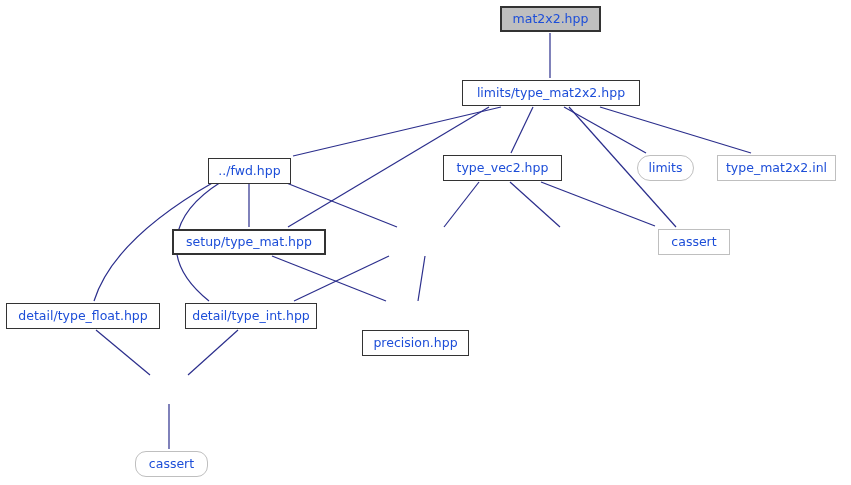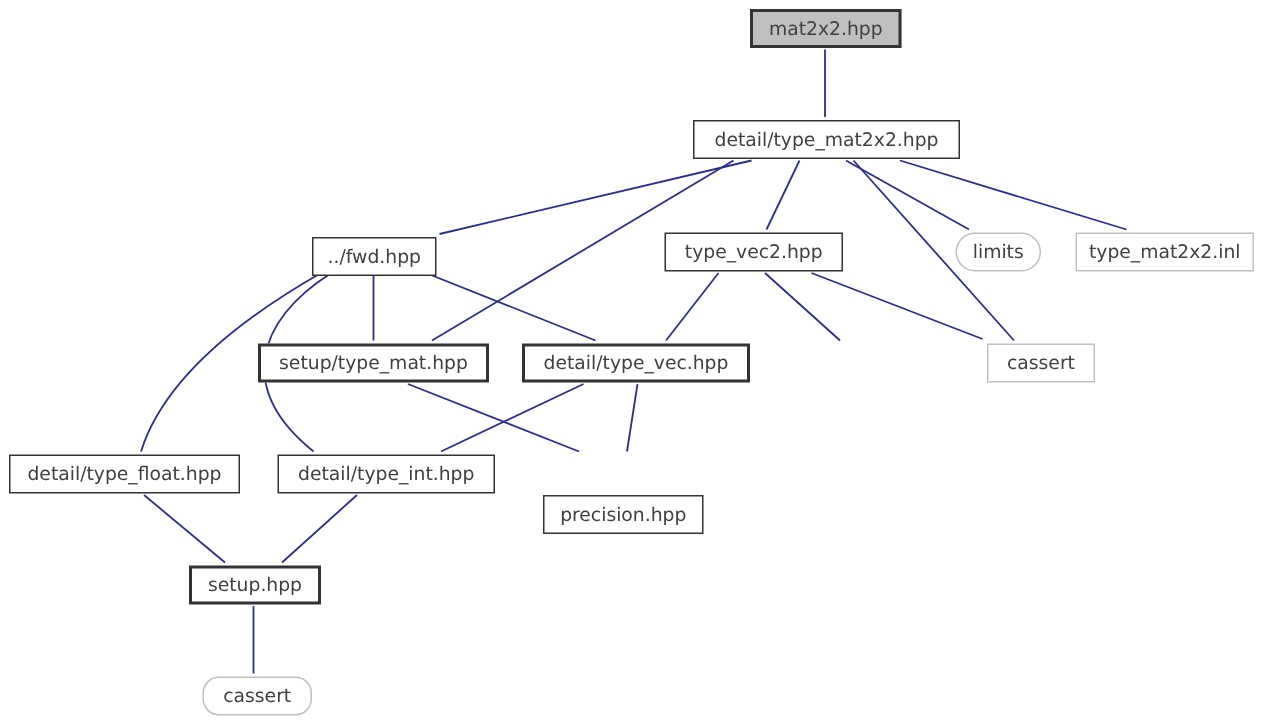--- a/index.html
+++ b/index.html
@@ -10,21 +10,21 @@
     font-family:"DejaVu Sans","Liberation Sans",sans-serif;
     overflow:hidden;
   }
   .edges-layer{position:absolute;left:0;top:0;width:851px;height:485px;}
   .edges-layer path{fill:none;stroke-width:1.2px;}
   .node{
     position:absolute;box-sizing:border-box;
     background:#ffffff;
     border:1px solid #333333;
     display:flex;align-items:center;justify-content:center;
-    font-size:12.5px;line-height:1;color:#404040;
+    font-size:12.5px;line-height:1;color:#1d4ed8;
     white-space:nowrap;
   }
   .node-root{background:#bfbfbf;border:2px solid #333333;}
   .node-bold{border-width:2px;}
   .node-external{border:1px solid #bfbfbf;}
 </style>
 </head>
 <body>
 
 <div class="canvas">
@@ -51,27 +51,25 @@
     <path marker-end="url(#arrow)" d="M541,182 L655,226" stroke="#2b2e8c"></path>
     <path marker-end="url(#arrow)" d="M272,256 L386,301" stroke="#2b2e8c"></path>
     <path marker-end="url(#arrow)" d="M389,256 L294,301" stroke="#2b2e8c"></path>
     <path marker-end="url(#arrow)" d="M425,256 L418,301" stroke="#2b2e8c"></path>
     <path marker-end="url(#arrow)" d="M96,330 L150,375" stroke="#2b2e8c"></path>
     <path marker-end="url(#arrow)" d="M238,330 L188,375" stroke="#2b2e8c"></path>
     <path marker-end="url(#arrow)" d="M169,404 L169,449" stroke="#2b2e8c"></path>
   </svg>
 
   <div class="node node-root" style="left: 500px; top: 6px; width: 101px; height: 26px;">mat2x2.hpp</div>
-  <div class="node" style="left: 462px; top: 80px; width: 178px; height: 26px;">detail/type_mat2x2.hpp</div>
+  <div class="node" style="left: 462px; top: 80px; width: 178px; height: 26px;">limits/type_mat2x2.hpp</div>
   <div class="node" style="left: 208px; top: 158px; width: 83px; height: 26px;">../fwd.hpp</div>
   <div class="node" style="left: 443px; top: 155px; width: 119px; height: 26px;">type_vec2.hpp</div>
   <div class="node node-external" style="left: 637px; top: 155px; width: 57px; height: 26px; border-radius: 13px;">limits</div>
   <div class="node node-external" style="left: 717px; top: 155px; width: 119px; height: 26px;">type_mat2x2.inl</div>
   <div class="node node-bold" style="left: 172px; top: 229px; width: 154px; height: 26px;">setup/type_mat.hpp</div>
-  <div class="node node-bold" style="left: 348px; top: 229px; width: 152px; height: 26px;">detail/type_vec.hpp</div>
   <div class="node node-external" style="left: 658px; top: 229px; width: 72px; height: 26px;">cassert</div>
   <div class="node" style="left: 6px; top: 303px; width: 154px; height: 26px;">detail/type_float.hpp</div>
-  <div class="node" style="left: 185px; top: 303px; width: 145px; height: 26px;">detail/type_int.hpp</div>
+  <div class="node" style="left: 185px; top: 303px; width: 132px; height: 26px;">detail/type_int.hpp</div>
   <div class="node" style="left: 362px; top: 286px; width: 107px; height: 26px; margin-top: 44px;">precision.hpp</div>
-  <div class="node node-bold" style="left: 126px; top: 377px; width: 88px; height: 26px;">setup.hpp</div>
   <div class="node node-external" style="left: 135px; top: 451px; width: 73px; height: 26px; border-radius: 11px;">cassert</div>
 
 </div>
 
 </body></html>

